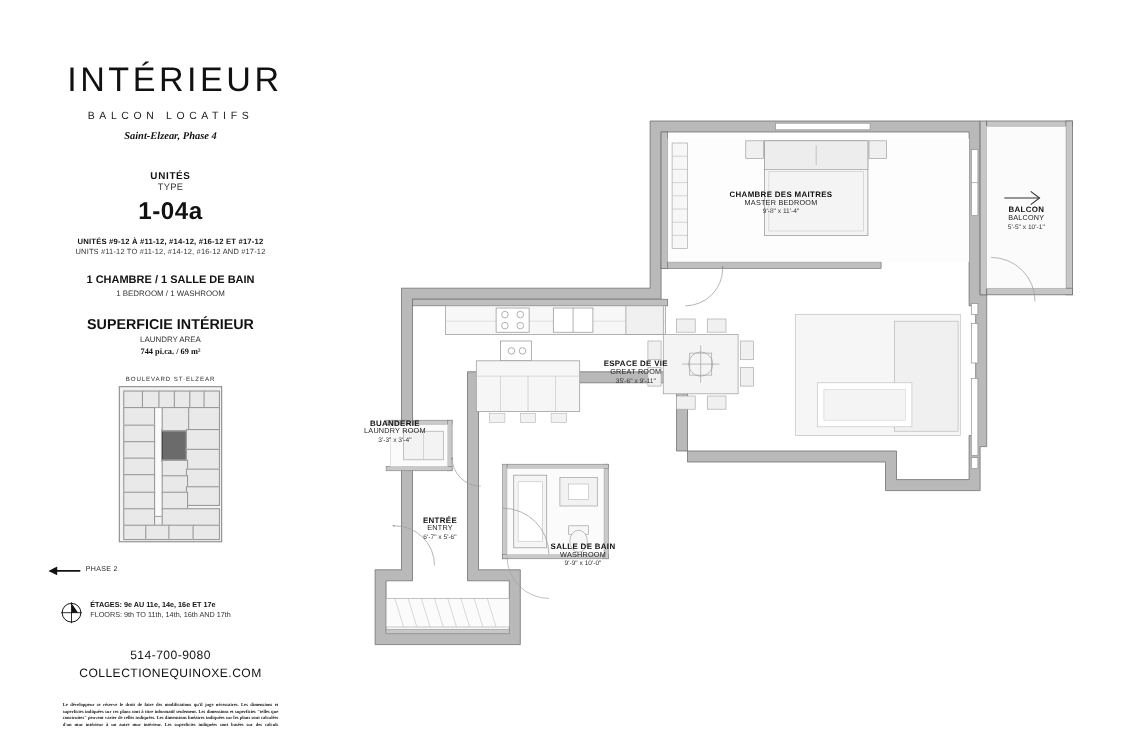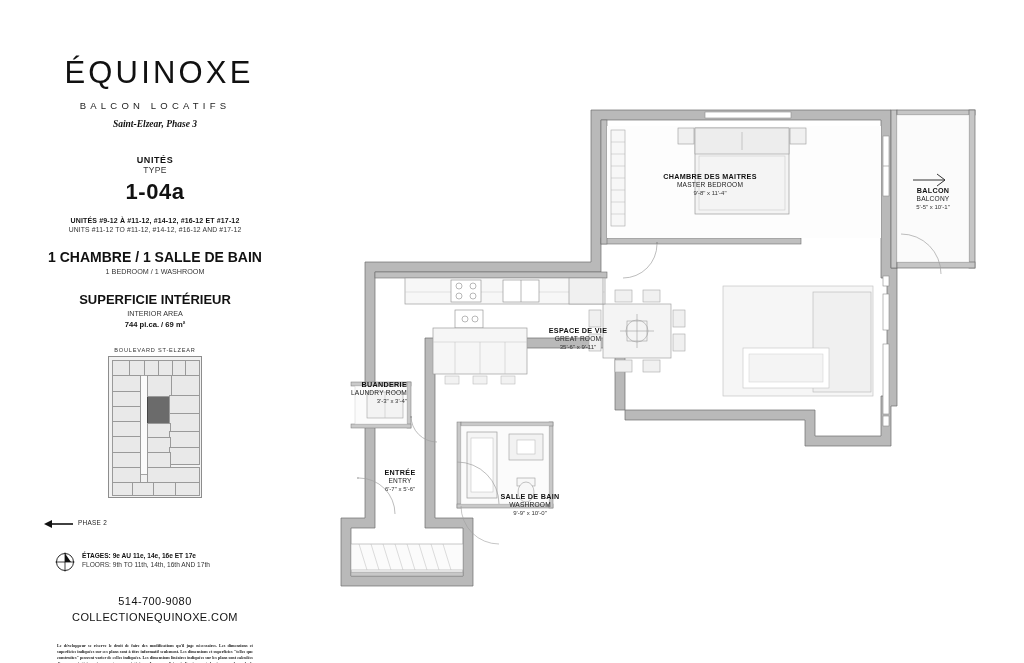--- a/index.html
+++ b/index.html
@@ -83,27 +83,27 @@
     color: #111;
   }
   .units-line-2 {
     font-size: 6.8px;
     color: #333;
     letter-spacing: 0.15px;
     margin-top: 2px;
   }
 
   .block-rooms { margin-top: 16px; }
-  .rooms-fr { font-size: 14px; font-weight: bold; color: #111; }
+  .rooms-fr { font-size: 10px; font-weight: bold; color: #111; }
   .rooms-en { font-size: 7.2px; color: #333; margin-top: 2px; }
 
   .block-area { margin-top: 16px; }
   .area-fr { font-size: 13px; font-weight: bold; color: #111; }
   .area-en { font-size: 7.2px; color: #333; margin-top: 2px; }
-  .area-val { font-size: 7.6px; font-weight: bold; color: #111; margin-top: 2px; }
+  .area-val { font-size: 7.6px; font-weight: bold; color: #111; margin-top: 2px; font-family: Liberation Serif, serif; }
 
   
   .keyplan-wrap {
     margin-top: 18px;
     position: relative;
     height: 160px;
   }
   .keyplan-title {
     font-size: 5.6px;
     letter-spacing: 0.8px;
@@ -214,41 +214,41 @@
   .rl-en { font-size: 6.6px; color: #222; letter-spacing: 0.2px; }
   .rl-dim { font-size: 6px; color: #333; margin-top: 1px; }
 </style>
 </head>
 <body>
 
 <div class="page">
 
   <div class="left-col">
 
-    <div class="brand-logo">ÉQUINOXE</div>
+    <div class="brand-logo">INTÉRIEUR</div>
     <div class="brand-sub">BALCON LOCATIFS</div>
-    <div class="brand-phase">Saint-Elzear, Phase 3</div>
+    <div class="brand-phase">Saint-Elzear, Phase 4</div>
 
     <div class="block-model">
       <div class="lbl-strong">UNITÉS</div>
       <div class="lbl-light">TYPE</div>
       <div class="model-code">1-04a</div>
     </div>
 
     <div class="units-line-1">UNITÉS #9-12 À #11-12, #14-12, #16-12 ET #17-12</div>
     <div class="units-line-2">UNITS #11-12 TO #11-12, #14-12, #16-12 AND #17-12</div>
 
     <div class="block-rooms">
       <div class="rooms-fr">1 CHAMBRE / 1 SALLE DE BAIN</div>
       <div class="rooms-en">1 BEDROOM / 1 WASHROOM</div>
     </div>
 
     <div class="block-area">
       <div class="area-fr">SUPERFICIE INTÉRIEUR</div>
-      <div class="area-en">INTERIOR AREA</div>
+      <div class="area-en">LAUNDRY AREA</div>
       <div class="area-val">744 pi.ca. / 69 m²</div>
     </div>
 
     <div class="keyplan-wrap">
       <div class="keyplan-title">BOULEVARD ST-ELZEAR</div>
       <div class="keyplan">
 
         <div class="kp-cell" style="left:3px;  top:3px;  width:17px; height:15px;"></div>
         <div class="kp-cell" style="left:20px; top:3px;  width:15px; height:15px;"></div>
         <div class="kp-cell" style="left:35px; top:3px;  width:14px; height:15px;"></div>
@@ -562,21 +562,21 @@
       <div class="rl-en">BALCONY</div>
       <div class="rl-dim">5'-5" x 10'-1"</div>
     </div>
 
     <div class="room-label" style="left:198px; top:240px; width:150px;">
       <div class="rl-fr">ESPACE DE VIE</div>
       <div class="rl-en">GREAT ROOM</div>
       <div class="rl-dim">35'-6" x 9'-11"</div>
     </div>
 
-    <div class="room-label" style="left:6px; top:294px; width:96px; text-align:right;">
+    <div class="room-label" style="left:6px; top:294px; width:96px; text-align:center;">
       <div class="rl-fr">BUANDERIE</div>
       <div class="rl-en">LAUNDRY ROOM</div>
       <div class="rl-dim">3'-3" x 3'-4"</div>
     </div>
 
     <div class="room-label" style="left:40px; top:382px; width:110px;">
       <div class="rl-fr">ENTRÉE</div>
       <div class="rl-en">ENTRY</div>
       <div class="rl-dim">6'-7" x 5'-6"</div>
     </div>

